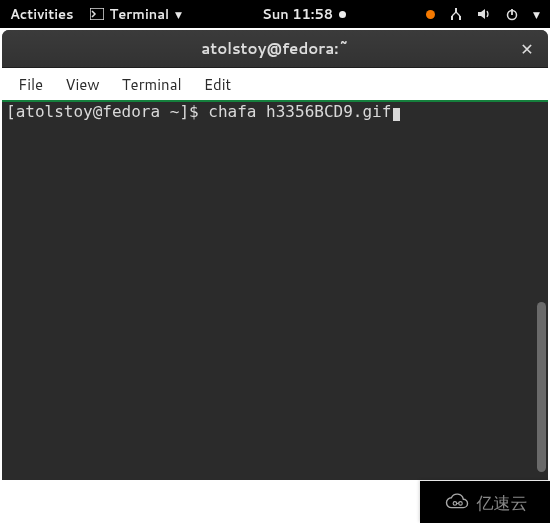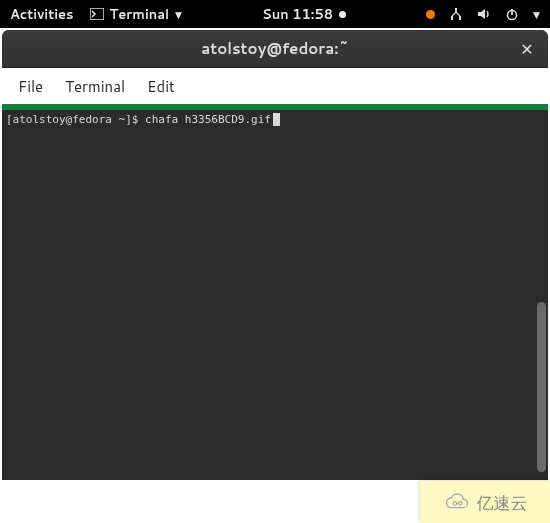--- a/index.html
+++ b/index.html
@@ -57,37 +57,37 @@
       right:10px;
       top:50%;
       transform:translateY(-50%);
       color:#ddd;
       font-size:16px;
       width:22px; height:22px;
       display:flex; align-items:center; justify-content:center;
       cursor:pointer;
     }
     .menubar {
-      height: 42px;
+      height: 34px;
       background: #ffffff;
       display:flex;
       align-items:center;
       padding: 0 6px;
       gap: 2px;
       font-size: 15px;
       color: #2b2b2b;
-      border-bottom:6px solid #15803d;
+      border-bottom:2px solid #15803d;
     }
     .menubar span { padding: 4px 10px; cursor:pointer; }
     .terminal {
       flex:1;
       background: #2b2b2b;
       color:#d9d9d9;
       font-family: "DejaVu Sans Mono","Liberation Mono",monospace;
-      font-size: 11px;
+      font-size: 16px;
       padding: 3px 4px;
       position:relative;
       white-space: pre;
       line-height: 14px;
     }
     .cursor {
       display:inline-block;
       width:7px;
       height:13px;
       background:#d9d9d9;
@@ -110,21 +110,21 @@
       height:170px;
       background:#6a6a6a;
       border-radius:5px;
     }
     .watermark {
       position:absolute;
       right:0;
       bottom:0;
       width:130px;
       height:42px;
-      background:#fef9c3;
+      background:#000000;
       display:flex;
       align-items:center;
       justify-content:center;
       gap:6px;
       font-size:17px;
       color:#888;
       font-weight:500;
       box-shadow: -1px -1px 3px rgba(0,0,0,0.15);
     }
     .watermark svg { width:28px; height:20px; }
@@ -178,20 +178,21 @@
 
 <div class="window">
   <div class="titlebar">
     <span>atolstoy@fedora:~</span>
     <span class="close-btn">
       <span>✕</span>
     </span>
   </div>
   <div class="menubar">
     <span>File</span>
+    <span>View</span>
     <span>Terminal</span>
     <span>Edit</span>
   </div>
   <div class="terminal"><span>[atolstoy@fedora ~]$ </span><span>chafa h3356BCD9.gif</span><span class="cursor"></span></div>
   <div class="scrollbar">
     <div class="scroll-thumb"></div>
   </div>
 </div>
 
 <div class="watermark">

